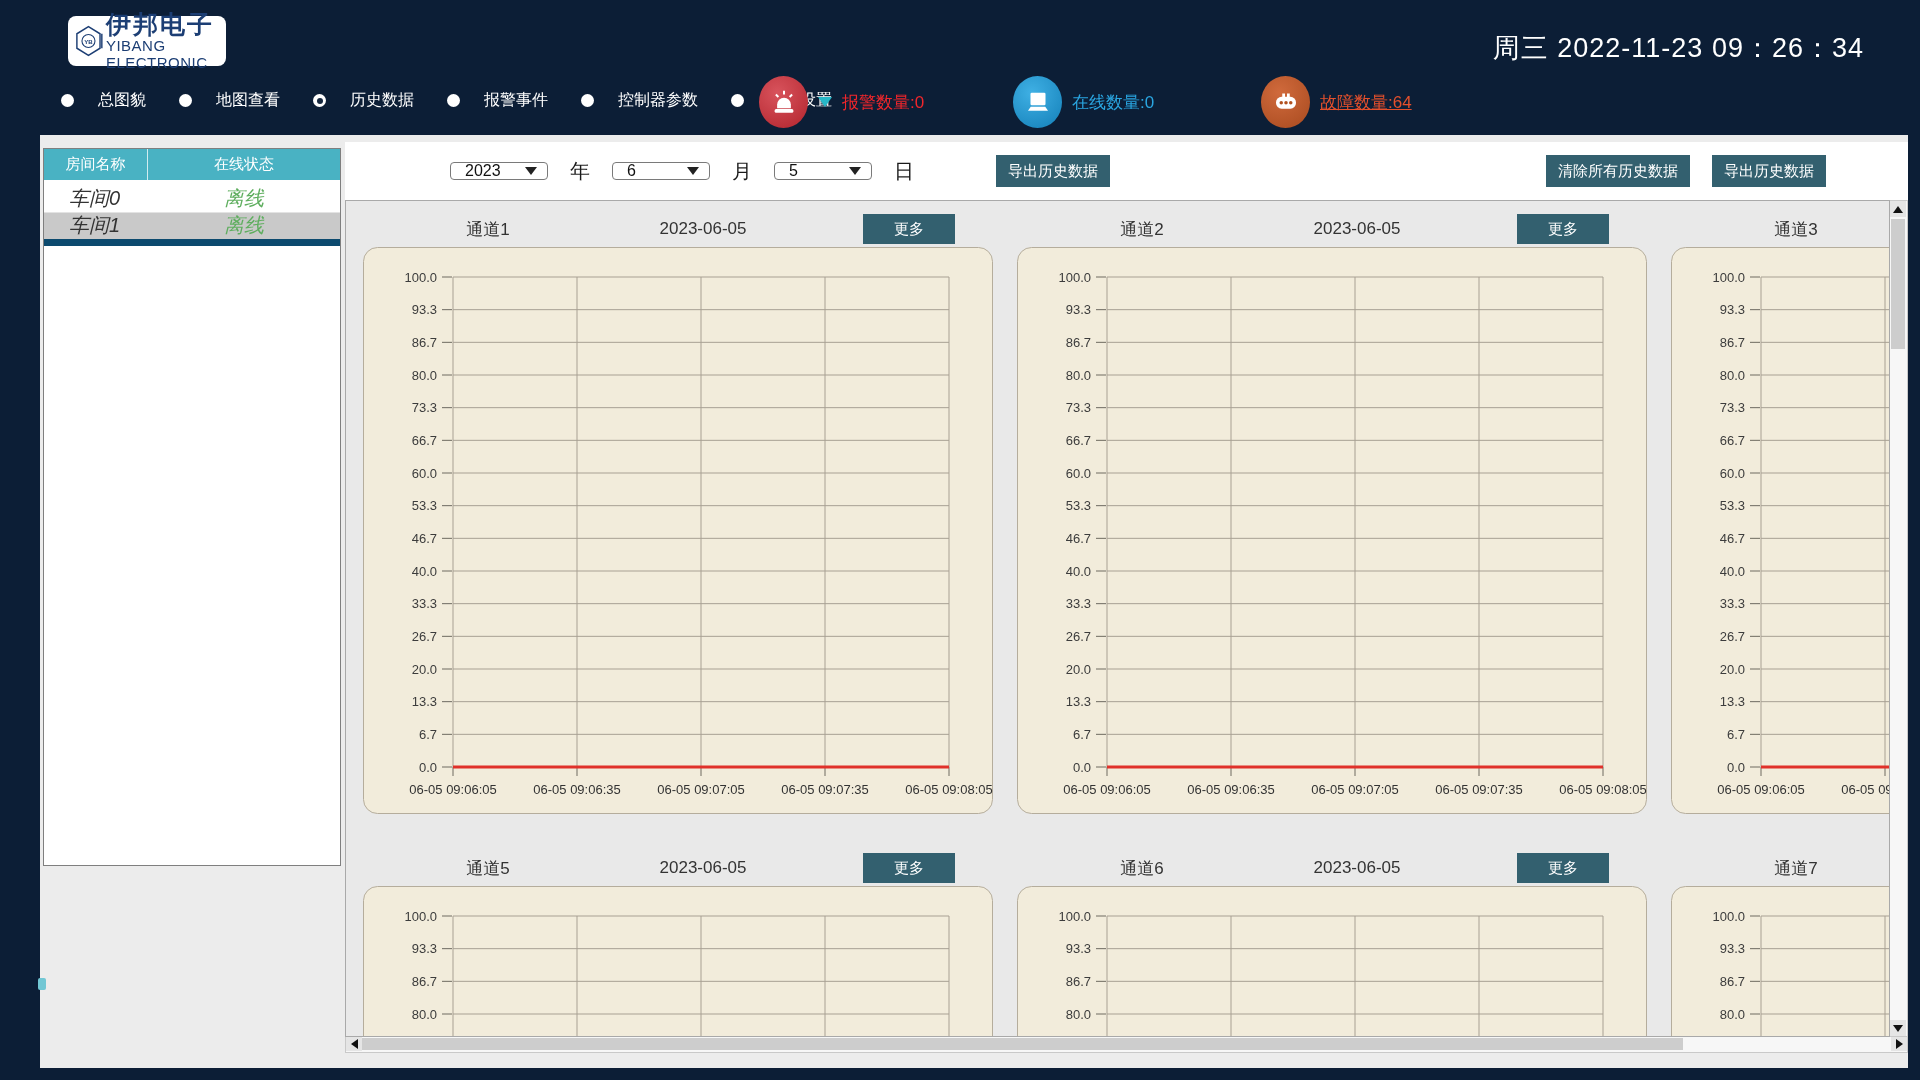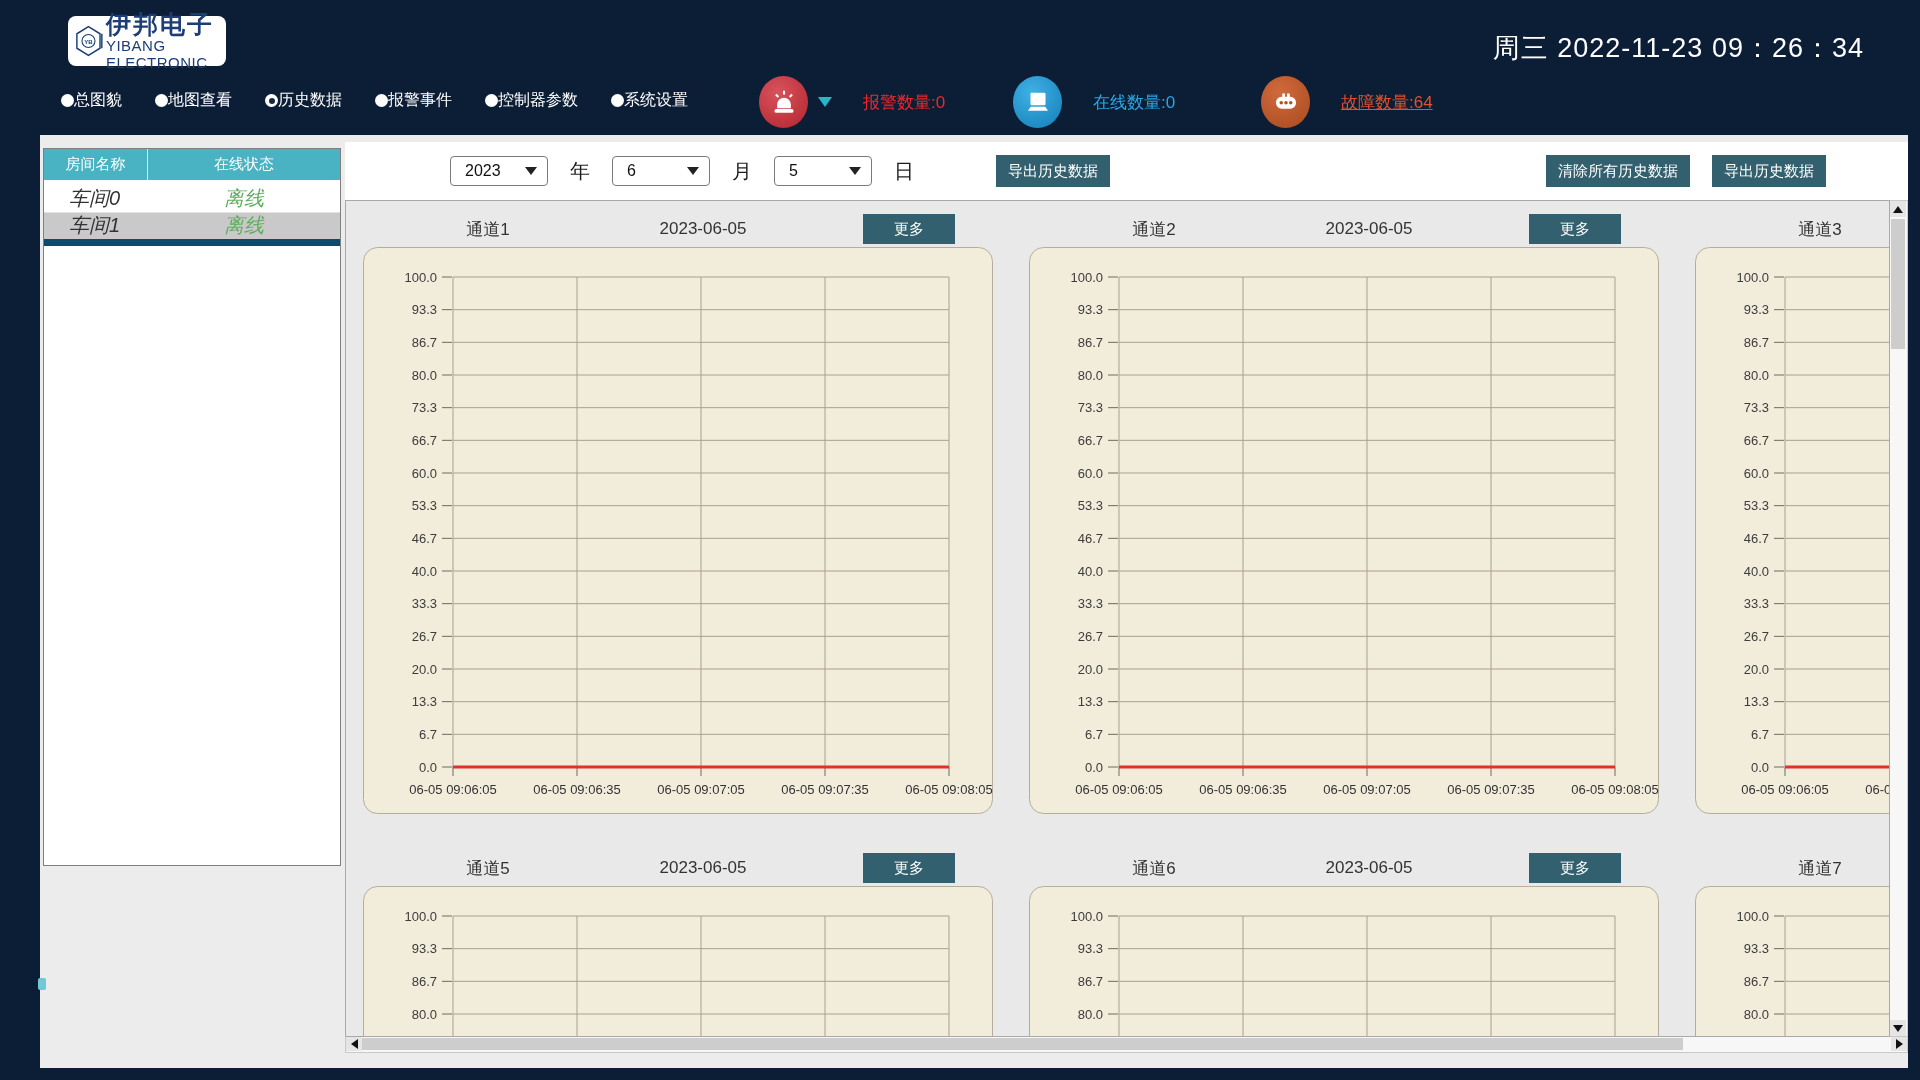--- a/index.html
+++ b/index.html
@@ -8,67 +8,67 @@
 
   
   .logo-box { position:absolute; left:68px; top:16px; width:158px; height:50px;
     background:#fff; border-radius:8px; display:flex; align-items:center; padding-left:6px; }
   .logo-name { margin-left:3px; }
   .logo-cn { font-size:25px; font-weight:bold; color:#1c3e74; letter-spacing:2px; line-height:26px; }
   .logo-en { font-size:15px; color:#1c3e74; letter-spacing:.5px; }
   .datetime { position:absolute; right:56px; top:30px; color:#fff; font-size:27px; letter-spacing:1px; }
 
   .nav { position:absolute; left:61px; top:90px; display:flex; align-items:center; gap:33px; }
-  .nav-item { display:flex; align-items:center; gap:0; cursor:pointer; }
+  .nav-item { display:flex; align-items:center; gap:24px; cursor:pointer; }
   .radio { width:13px; height:13px; border-radius:50%; background:#fff; display:flex; align-items:center; justify-content:center; }
   .radio .dot { width:6px; height:6px; border-radius:50%; background:#16283f; display:none; }
   .nav-item.selected .radio .dot { display:block; }
   .nav-label { color:#fff; font-size:16px; }
 
   .status-group { position:absolute; top:76px; display:flex; align-items:center; gap:10px; }
   .ellipse { width:49px; height:52px; border-radius:50%; display:flex; align-items:center; justify-content:center; }
   .ellipse.red { background:radial-gradient(circle at 38% 32%, #d8535c, #b2242d); }
   .ellipse.blue { background:radial-gradient(circle at 38% 32%, #3fb0e4, #137fb8); }
   .ellipse.orange { background:radial-gradient(circle at 38% 32%, #d06a3c, #a84a1f); }
   .caret-down { width:0; height:0; border-left:7px solid transparent; border-right:7px solid transparent; border-top:10px solid #27b7c8; }
-  .status-label { font-size:17px;margin-left:21px; }
+  .status-label { font-size:17px; }
   .status-label.alarm { color:#f1262b; }
   .status-label.online { color:#2aa6e1; }
   .status-label.fault { color:#e5502c;text-decoration:underline; }
 
   
   .content { position:absolute; left:40px; top:135px; width:1868px; height:933px; background:#ececec; }
 
   .sidebar { position:absolute; left:3px; top:13px; width:298px; height:718px; background:#fff; border:1px solid #7f7f7f; }
   .tbl-head { display:flex; height:31px; background:#49b2c3; color:#fff; font-size:15px; }
   .tbl-head .c1 { width:104px; display:flex; align-items:center; justify-content:center; border-right:1px solid rgba(255,255,255,.75); }
   .tbl-head .c2 { flex:1; display:flex; align-items:center; justify-content:center; }
   .tbl-row { display:flex; height:33px; align-items:flex-end; border-bottom:1px solid #e3e3e3; font-size:20px;font-style:italic; }
   .tbl-row .name { width:104px; padding-left:25px; color:#333; }
   .tbl-row .state { flex:1; text-align:center; color:#5fae5f; }
   .tbl-row.selected { background:#c9c9c9; border-bottom:7px solid #0c4a6e; }
 
   .splitter { position:absolute; left:-2px; top:843px; width:8px; height:12px; background:#72c7d4; border-radius:2px; }
 
   .main { position:absolute; left:305px; top:7px; width:1563px; height:911px; display:flex; flex-direction:column; }
   .toolbar { height:58px; background:#fff; display:flex; align-items:center; padding-left:105px; }
-  .select { width:98px; height:30px; background:#fff; border:1px solid #7a7a7a; border-radius:4px;
+  .select { width:98px; height:18px; background:#fff; border:1px solid #7a7a7a; border-radius:4px;
     display:flex; align-items:center; padding:0 10px 0 14px; font-size:16px; color:#111; cursor:pointer; }
   .select .val { flex:1; }
   .select .tri { width:0; height:0; border-left:6px solid transparent; border-right:6px solid transparent; border-top:8px solid #222; }
   .unit { margin:0 22px; font-size:20px; color:#1a1a1a; }
   .btn { background:#33606f; color:#fff; border:none; font-size:15px; font-family:"Liberation Sans",sans-serif;
     height:32px; padding:0 12px; cursor:pointer; }
   .btn.query { margin-left:60px; }
   .toolbar .spacer { flex:1; }
   .btn.export { margin-left:22px; margin-right:82px; }
 
   .mid { display:flex; height:837px; }
   .viewport { flex:1; background:#e9e9e9; border:1px solid #a9a9a9; overflow:hidden; position:relative; }
-  .chart-row { display:flex; gap:36px; padding-left:17px; margin-top:10px; }
+  .chart-row { display:flex; gap:24px; padding-left:17px; margin-top:10px; }
   .chart-row.second { margin-top:32px; }
   .chart-cell { width:630px; flex-shrink:0; }
   .chart-head { height:36px; display:grid; grid-template-columns:70px 110px 1fr 92px 38px; align-items:center; }
   .chart-title { grid-column:2; text-align:center; font-size:17px; color:#333; }
   .chart-date { grid-column:3; text-align:center; font-size:17px; color:#333; }
   .chart-more { grid-column:4; height:30px; }
 
   
   .vscroll { width:18px; background:#f7f7f7; position:relative; border:1px solid #c9c9c9; border-left:none; }
   .hscroll { height:16px; background:#f7f7f7; position:relative; border:1px solid #c9c9c9; border-top:none; }

